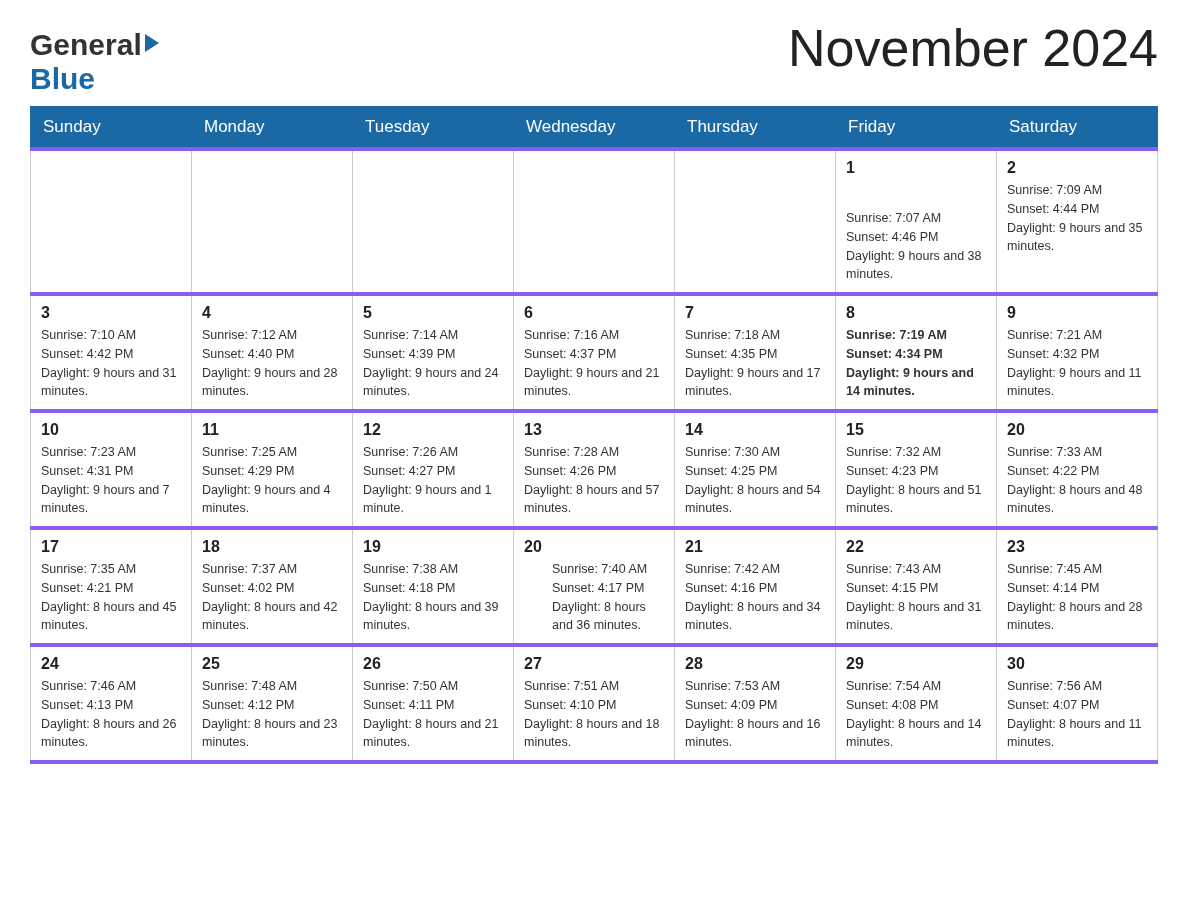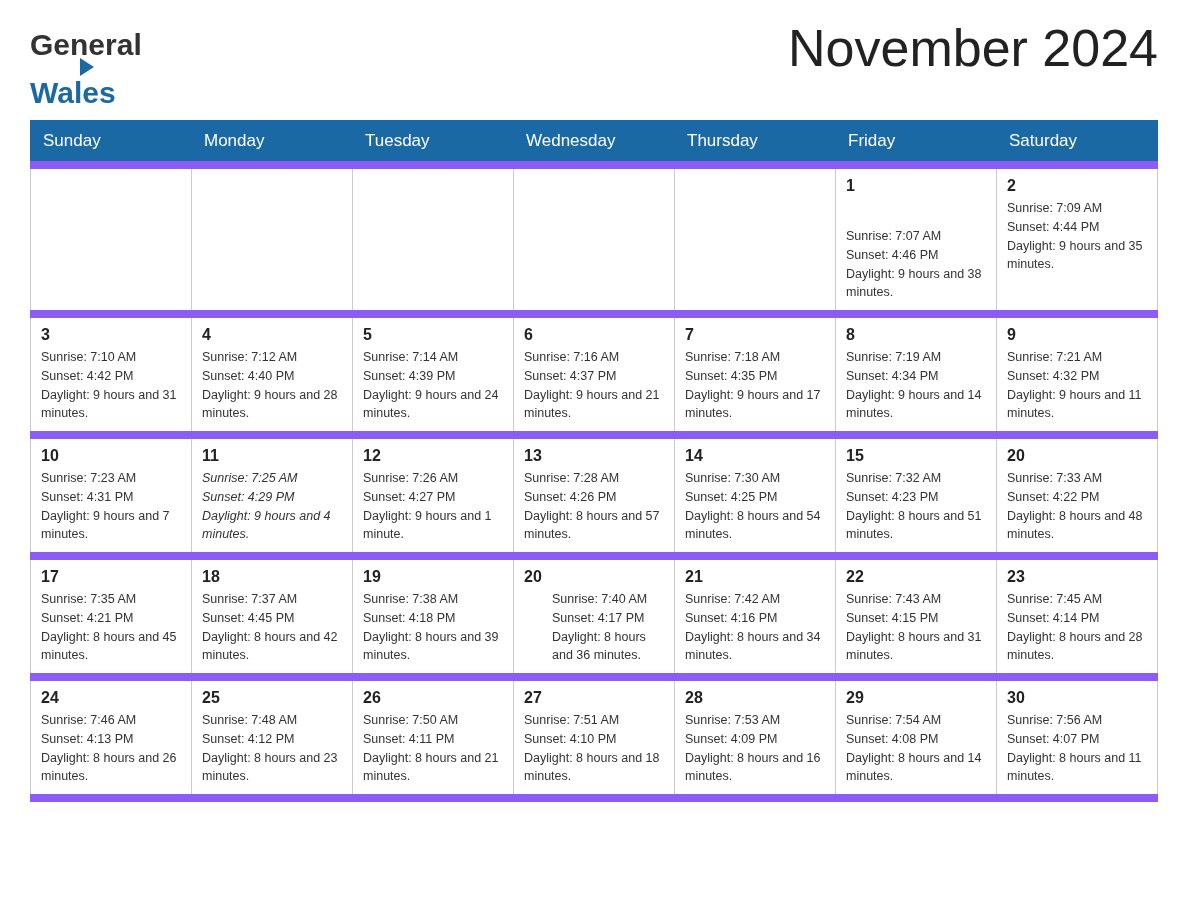--- a/index.html
+++ b/index.html
@@ -48,21 +48,21 @@
     .calendar-table td {
       vertical-align: top;
       padding: 8px 10px;
       border: 1px solid #ccc;
       width: 14.28%;
       min-height: 90px;
       font-size: 13px;
       color: #333;
     }
     .calendar-table tr {
-      border-bottom: 8px solid #8b5cf6;
+      border-bottom: 4px solid #8b5cf6;
     }
     .day-number {
       font-size: 16px;
       font-weight: bold;
       color: #222;
       display: block;
       margin-bottom: 4px;
     }
     .day-info {
       font-size: 12.5px;
@@ -74,21 +74,20 @@
     }
     .logo-block {
       margin-top: 8px;
     }
     .logo-row1 {
       font-size: 30px;
       font-weight: bold;
       color: #333;
       display: flex;
       align-items: center;
-      flex-direction: column;
     }
     .logo-row2 {
       font-size: 30px;
       font-weight: bold;
       color: #1a69a4;
       display: flex;
       align-items: center;
     }
     .triangle-right {
       display: inline-block;
@@ -103,21 +102,21 @@
 </head>
 <body>
 
 <div class="header">
   <div class="logo-block">
     <div class="logo-row1">
       <span>General</span>
       <span class="triangle-right"></span>
     </div>
     <div class="logo-row2">
-      <span>Wales</span>
+      <span>Blue</span>
     </div>
   </div>
   <div class="title-section">
     <div class="month-title">November 2024</div>
   </div>
 </div>
 
 <table class="calendar-table">
   <thead>
     <tr>
@@ -176,41 +175,41 @@
 Daylight: 9 hours and 21 minutes.</div>
         </td>
         <td>
           <span class="day-number">7</span>
           <div class="day-info" style="white-space: pre-line;">Sunrise: 7:18 AM
 Sunset: 4:35 PM
 Daylight: 9 hours and 17 minutes.</div>
         </td>
         <td>
           <span class="day-number">8</span>
-          <div class="day-info" style="white-space: pre-line;">Sunrise: 7:19 AM
+          <div class="day-info" style="white-space: pre-line; font-weight: bold;">Sunrise: 7:19 AM
 Sunset: 4:34 PM
 Daylight: 9 hours and 14 minutes.</div>
         </td>
         <td>
           <span class="day-number">9</span>
           <div class="day-info" style="white-space: pre-line;">Sunrise: 7:21 AM
 Sunset: 4:32 PM
 Daylight: 9 hours and 11 minutes.</div>
         </td>
       </tr>
       <tr>
         <td>
           <span class="day-number">10</span>
           <div class="day-info" style="white-space: pre-line;">Sunrise: 7:23 AM
 Sunset: 4:31 PM
 Daylight: 9 hours and 7 minutes.</div>
         </td>
         <td>
           <span class="day-number">11</span>
-          <div class="day-info" style="white-space: pre-line; font-style: italic;">Sunrise: 7:25 AM
+          <div class="day-info" style="white-space: pre-line;">Sunrise: 7:25 AM
 Sunset: 4:29 PM
 Daylight: 9 hours and 4 minutes.</div>
         </td>
         <td>
           <span class="day-number">12</span>
           <div class="day-info" style="white-space: pre-line;">Sunrise: 7:26 AM
 Sunset: 4:27 PM
 Daylight: 9 hours and 1 minute.</div>
         </td>
         <td>
@@ -241,21 +240,21 @@
       <tr>
         <td>
           <span class="day-number">17</span>
           <div class="day-info" style="white-space: pre-line;">Sunrise: 7:35 AM
 Sunset: 4:21 PM
 Daylight: 8 hours and 45 minutes.</div>
         </td>
         <td>
           <span class="day-number">18</span>
           <div class="day-info" style="white-space: pre-line;">Sunrise: 7:37 AM
-Sunset: 4:45 PM
+Sunset: 4:02 PM
 Daylight: 8 hours and 42 minutes.</div>
         </td>
         <td>
           <span class="day-number">19</span>
           <div class="day-info" style="white-space: pre-line;">Sunrise: 7:38 AM
 Sunset: 4:18 PM
 Daylight: 8 hours and 39 minutes.</div>
         </td>
         <td>
           <span class="day-number">20</span>

